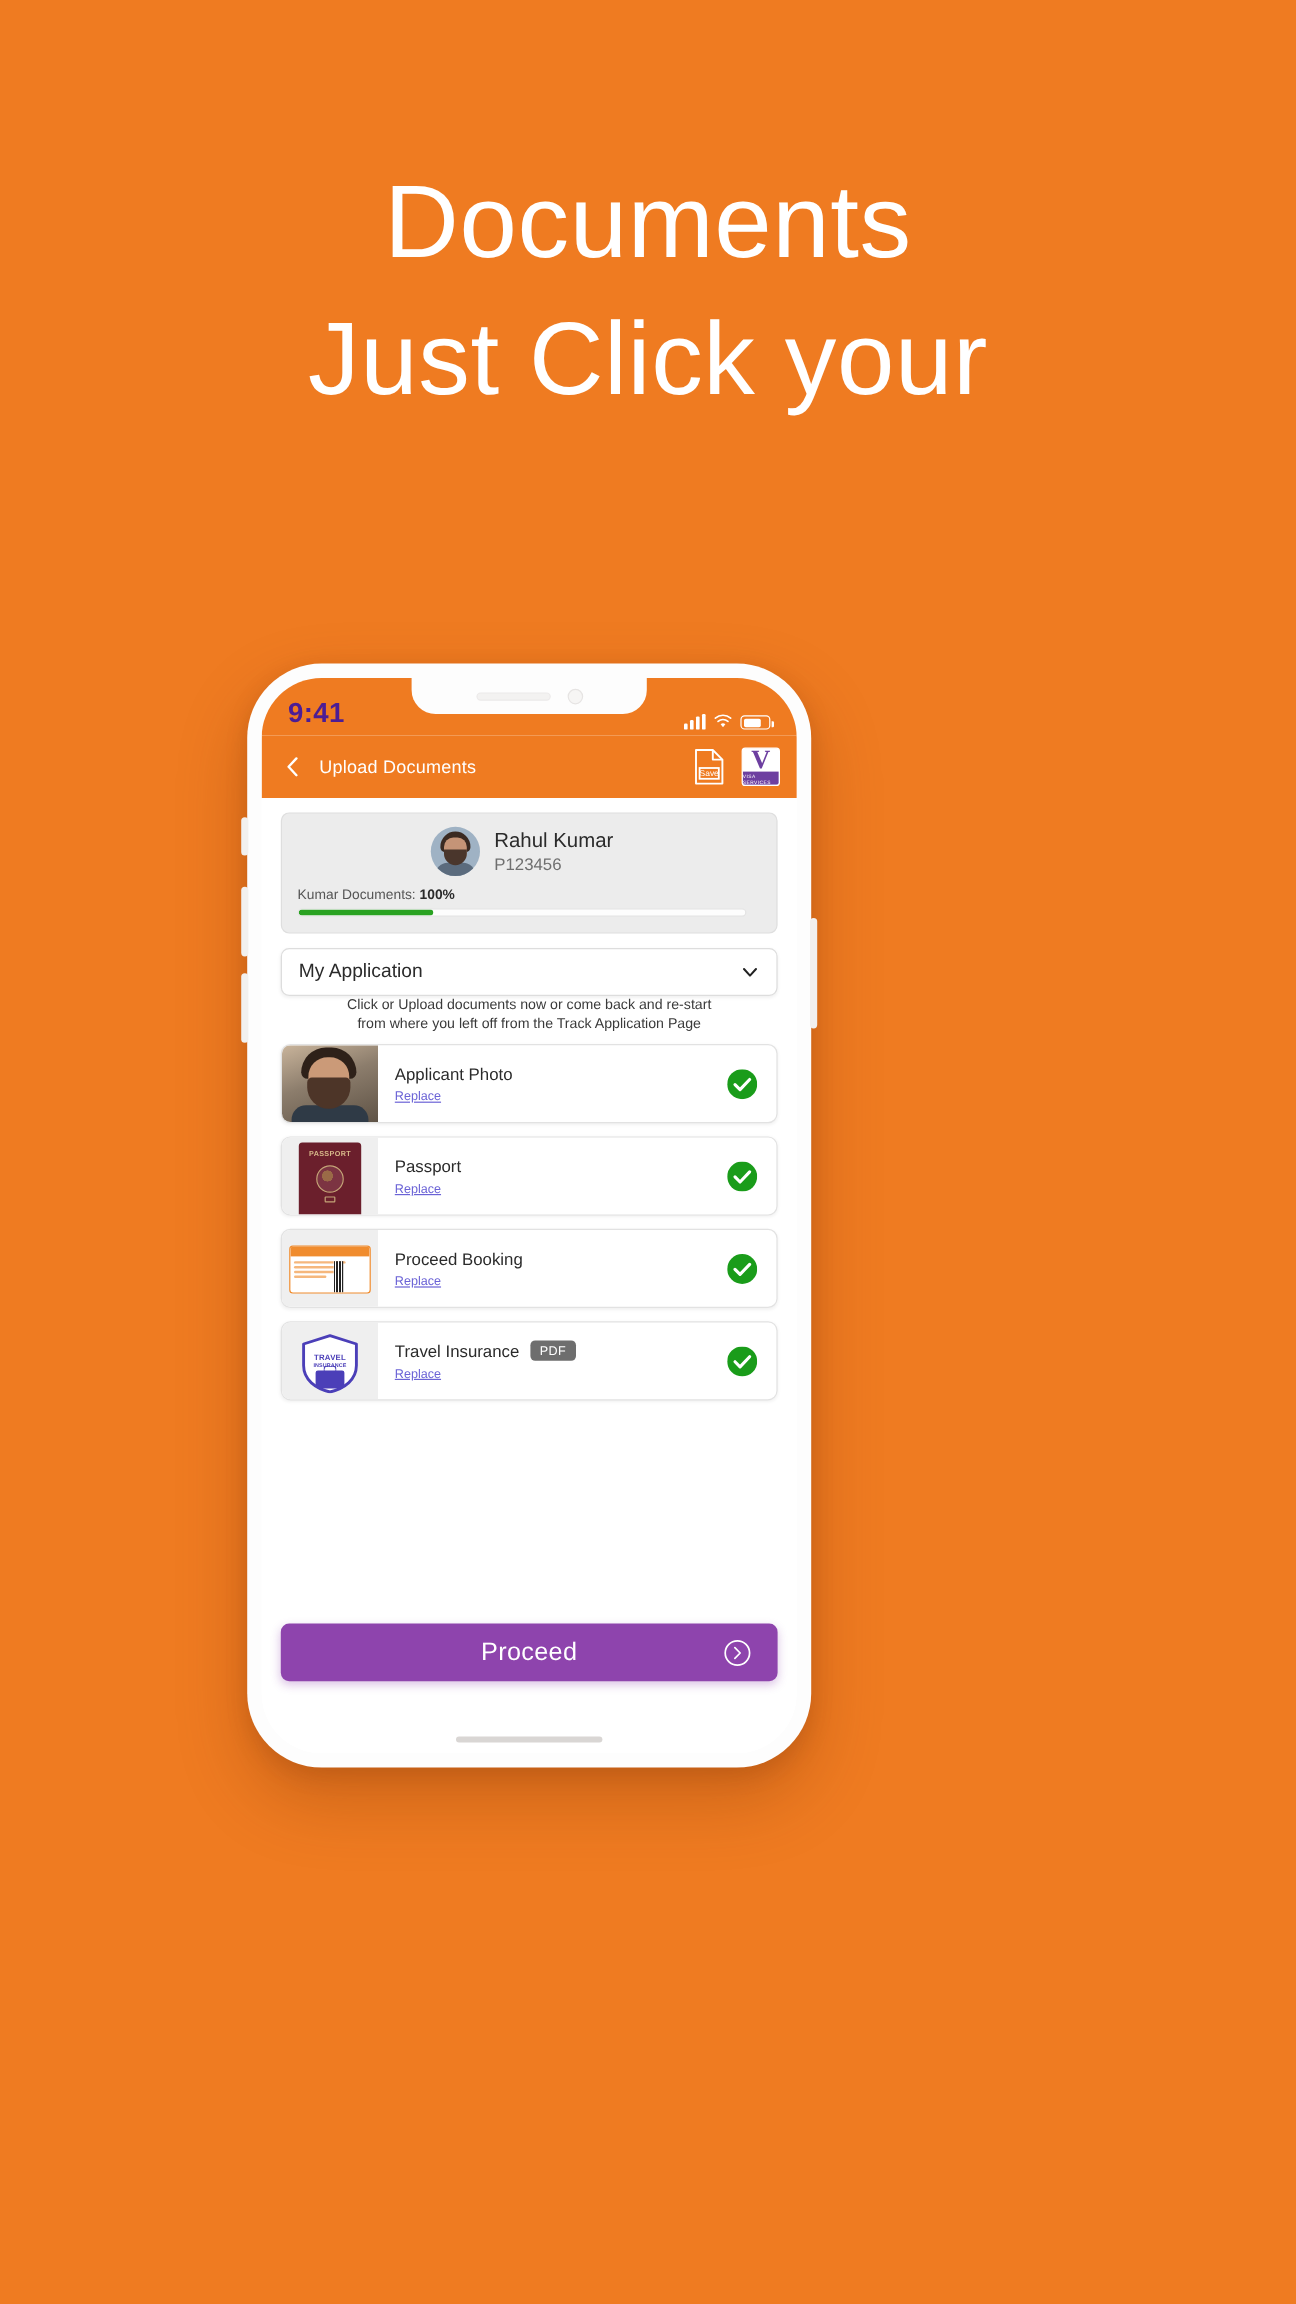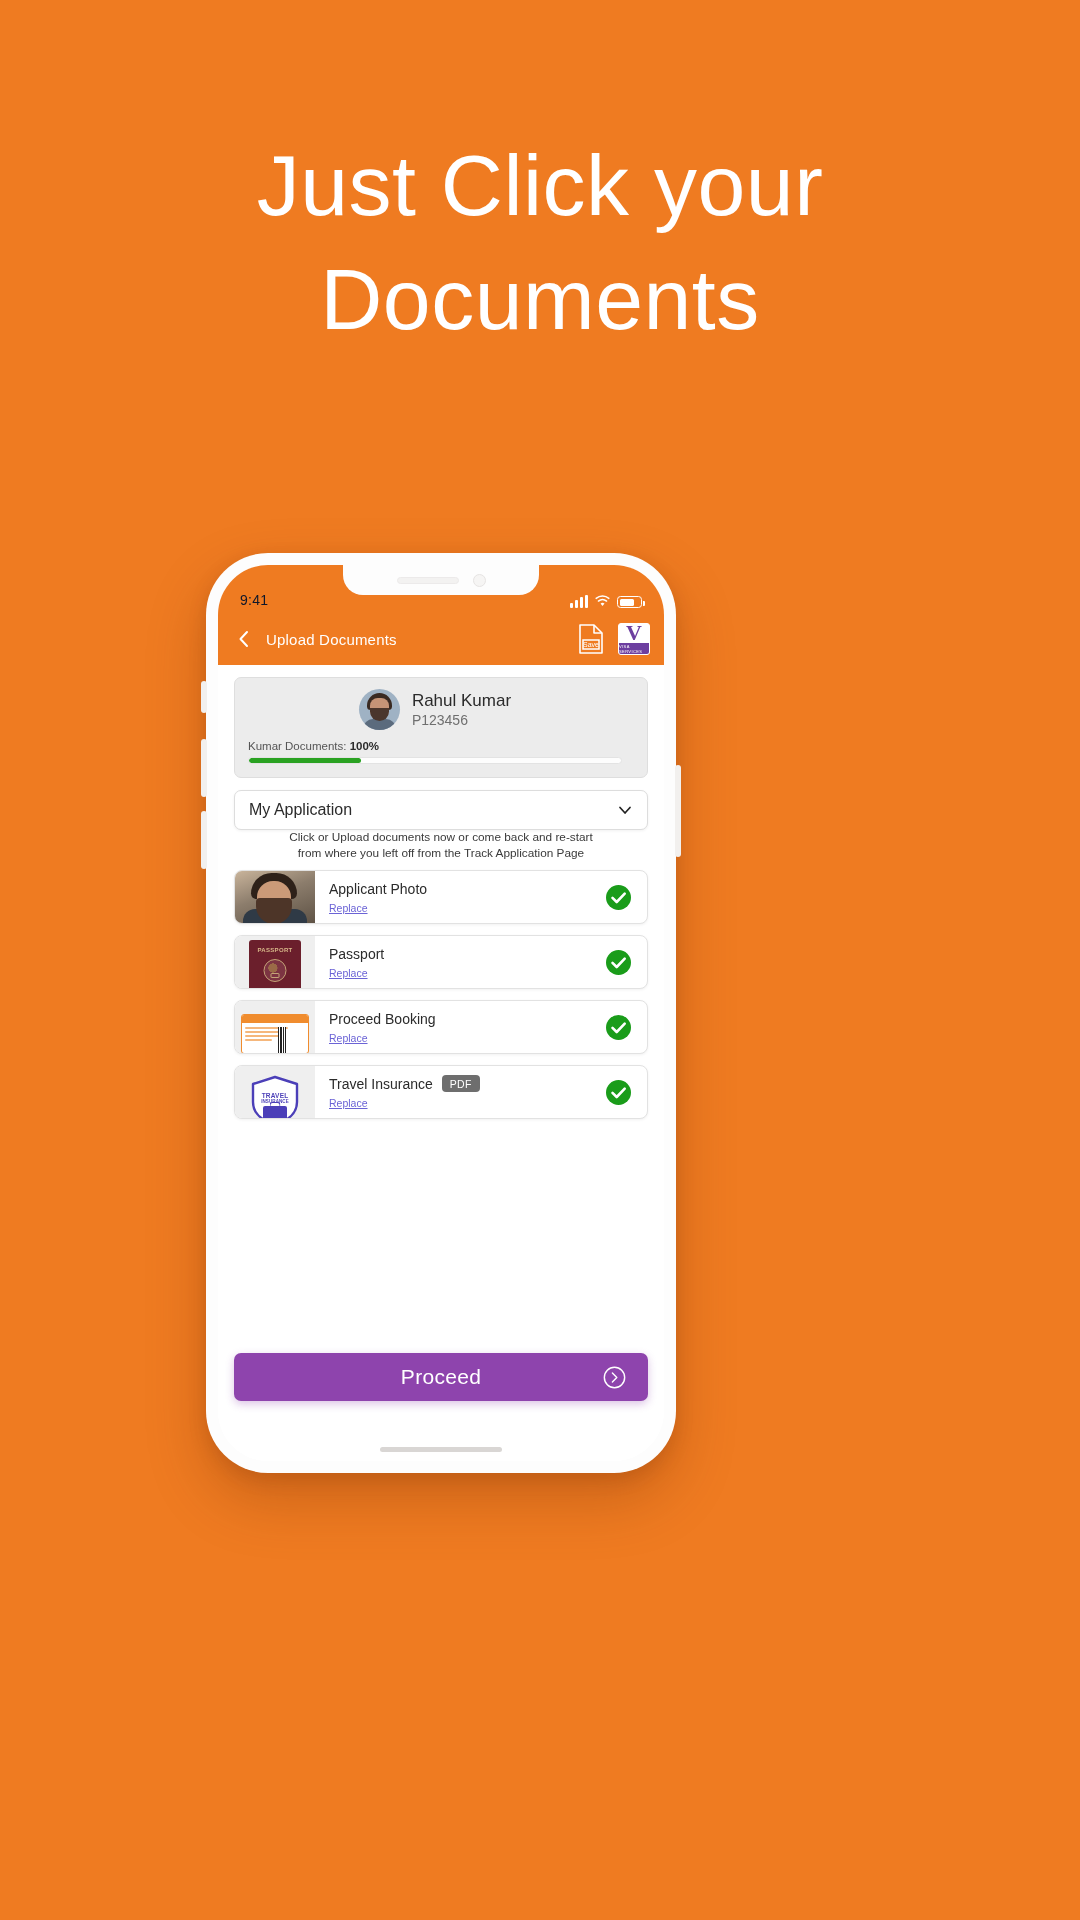--- a/index.html
+++ b/index.html
@@ -43,21 +43,21 @@
     border-radius:50px; overflow:hidden;
     background:#ffffff;
   }
 
   
   #statusbar {
     position:relative; height:48px; background:#ef7b21;
     display:flex; align-items:flex-end; justify-content:space-between;
     padding:0 22px 5px 22px;
   }
-  #status-time { color:#0f172a; font-size:14px; font-weight:400; letter-spacing:.3px; }
+  #status-time { color:#4c1d95; font-size:23px; font-weight:700; letter-spacing:.3px; }
   #status-icons { display:flex; align-items:flex-end; gap:7px; }
   .bars { display:flex; align-items:flex-end; gap:2px; height:13px; }
   .bars i { display:block; width:3px; background:#fff; border-radius:1px; }
   .bars i:nth-child(1){height:5px}
   .bars i:nth-child(2){height:8px}
   .bars i:nth-child(3){height:11px}
   .bars i:nth-child(4){height:13px}
   .battery {
     width:25px; height:12px; border:1.6px solid #fff; border-radius:3.5px;
     position:relative; padding:1.5px;
@@ -134,21 +134,21 @@
   #app-select-value { flex:1; font-size:16px; color:#2b2b2b; }
   #chevron-down-icon { width:16px; height:16px; }
 
   
   #instructions { margin-top:0; text-align:center; font-size:11.8px; color:#3a3a3a; line-height:15.5px; }
   #instructions span { display:block; }
 
   
   #doc-list { margin-top:9px; display:flex; flex-direction:column; gap:11px; }
   .doc-row {
-    height:54px; background:#fff; border:1px solid #e2e2e2; border-radius:8px;
+    height:66px; background:#fff; border:1px solid #e2e2e2; border-radius:8px;
     display:flex; align-items:center; overflow:hidden;
     box-shadow:0 1px 3px rgba(0,0,0,.06);
   }
   .doc-thumb { width:80px; height:100%; flex:none; background:#efefef; position:relative; overflow:hidden; }
   .doc-info { flex:1; padding-left:14px; display:flex; flex-direction:column; gap:5px; }
   .doc-title-line { display:flex; align-items:center; gap:9px; }
   .doc-title { font-size:14px; color:#2b2b2b; }
   .doc-badge {
     background:#6e6e6e; color:#fff; font-size:10.5px; padding:2.5px 8px; border-radius:4px; letter-spacing:.3px;
   }
@@ -207,22 +207,22 @@
 
   #home-indicator {
     position:absolute; left:50%; transform:translateX(-50%); bottom:9px;
     width:122px; height:5px; background:#d9d6d4; border-radius:3px;
   }
 </style>
 </head>
 <body>
 
 <div id="headline">
+  <span class="hl-line">Documents</span>
   <span class="hl-line">Just Click your</span>
-  <span class="hl-line">Documents</span>
 </div>
 
 <div id="phone">
 
   <div class="side-btn left" id="btn-silent"></div>
   <div class="side-btn left" id="btn-volup"></div>
   <div class="side-btn left" id="btn-voldown"></div>
   <div class="side-btn right" id="btn-power"></div>
 
   <div id="screen">

